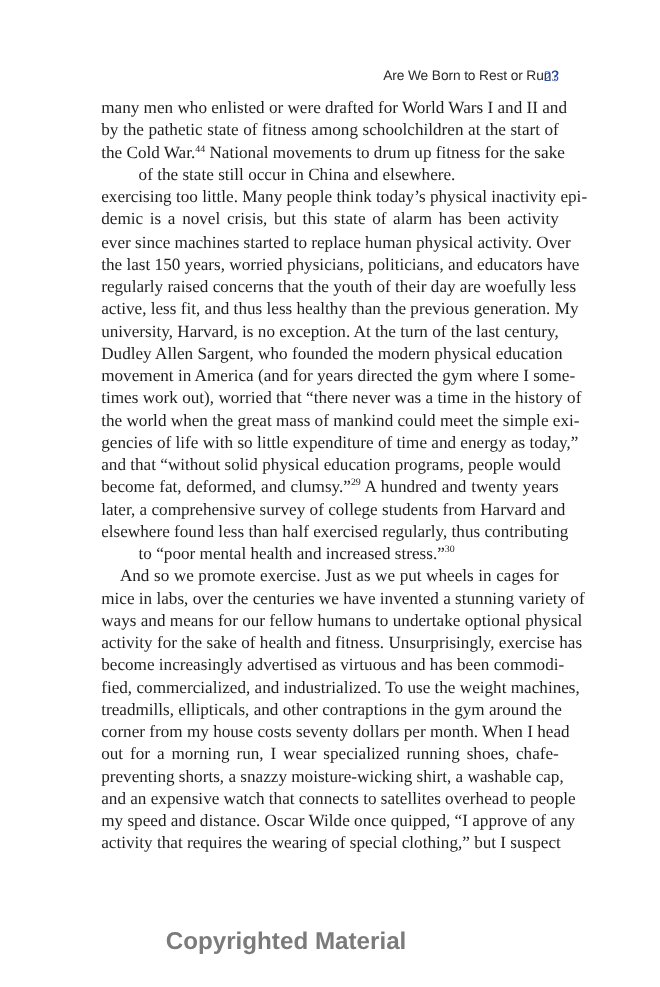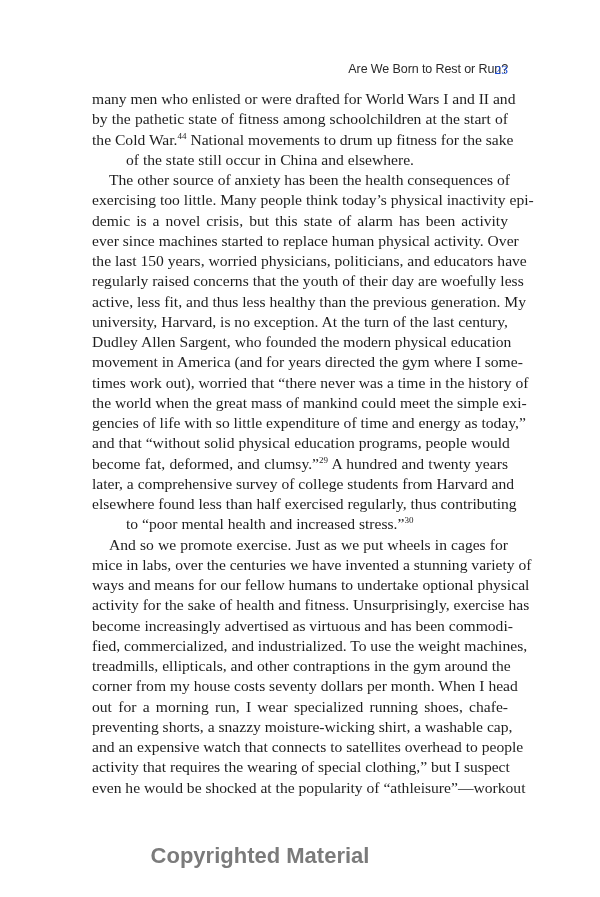--- a/index.html
+++ b/index.html
@@ -46,21 +46,20 @@
   <span class="running-title">Are We Born to Rest or Run?</span>
   <span class="page-number">23</span>
 </div>
 
 <div class="body-text">
   <span class="line">many men who enlisted or were drafted for World Wars I and II and</span>
   <span class="line">by the pathetic state of fitness among schoolchildren at the start of</span>
   <span class="line"><span>the Cold War.</span><sup>44</sup><span> National movements to drum up fitness for the sake</span></span>
   <span class="line last">of the state still occur in China and elsewhere.</span>
 
-  <span class="line indent">The other source of anxiety has been the health consequences of</span>
   <span class="line">exercising too little. Many people think today’s physical inactivity epi-</span>
   <span class="line">demic is a novel crisis, but this state of alarm has been activity</span>
   <span class="line">ever since machines started to replace human physical activity. Over</span>
   <span class="line">the last 150 years, worried physicians, politicians, and educators have</span>
   <span class="line">regularly raised concerns that the youth of their day are woefully less</span>
   <span class="line">active, less fit, and thus less healthy than the previous generation. My</span>
   <span class="line">university, Harvard, is no exception. At the turn of the last century,</span>
   <span class="line">Dudley Allen Sargent, who founded the modern physical education</span>
   <span class="line">movement in America (and for years directed the gym where I some-</span>
   <span class="line">times work out), worried that “there never was a time in the history of</span>
@@ -76,17 +75,17 @@
   <span class="line">mice in labs, over the centuries we have invented a stunning variety of</span>
   <span class="line">ways and means for our fellow humans to undertake optional physical</span>
   <span class="line">activity for the sake of health and fitness. Unsurprisingly, exercise has</span>
   <span class="line">become increasingly advertised as virtuous and has been commodi-</span>
   <span class="line">fied, commercialized, and industrialized. To use the weight machines,</span>
   <span class="line">treadmills, ellipticals, and other contraptions in the gym around the</span>
   <span class="line">corner from my house costs seventy dollars per month. When I head</span>
   <span class="line">out for a morning run, I wear specialized running shoes, chafe-</span>
   <span class="line">preventing shorts, a snazzy moisture-wicking shirt, a washable cap,</span>
   <span class="line">and an expensive watch that connects to satellites overhead to people</span>
+  <span class="line">my speed and distance. Oscar Wilde once quipped, “I approve of any</span>
   <span class="line">activity that requires the wearing of special clothing,” but I suspect</span>
-  <span class="line">even he would be shocked at the popularity of “athleisure”—workout</span>
 </div>
 
 <div class="watermark">Copyrighted Material</div>
 
 </body></html>

